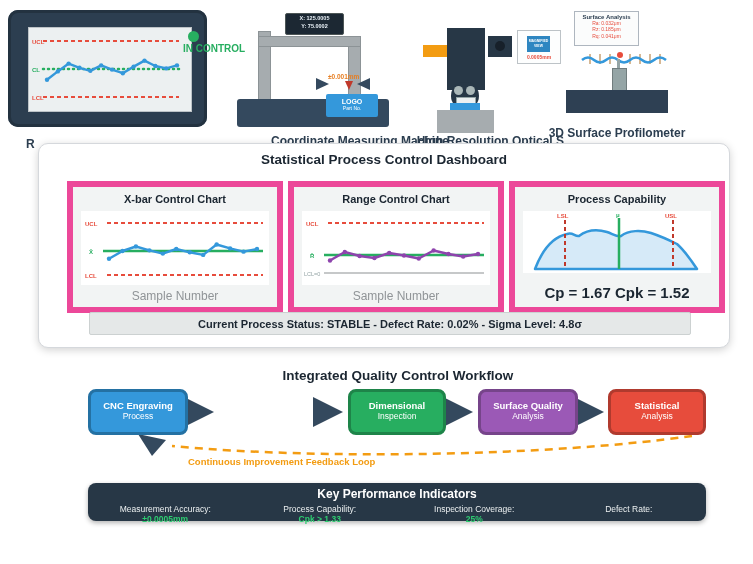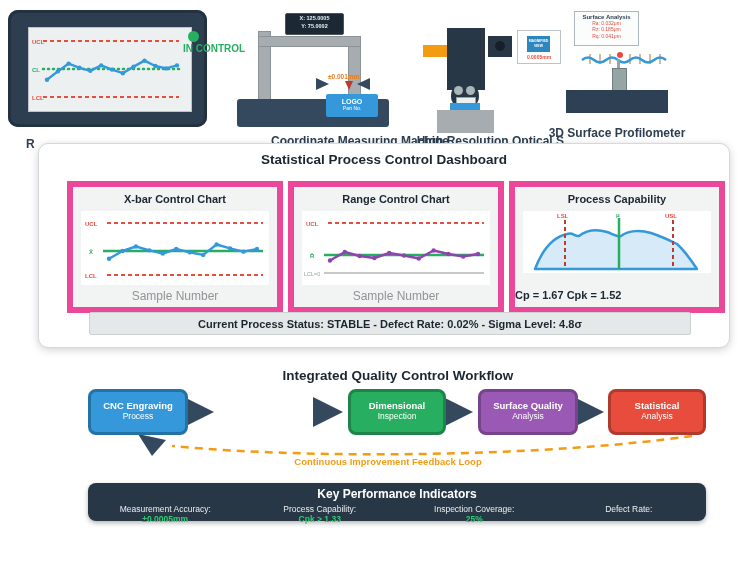--- a/index.html
+++ b/index.html
@@ -61,21 +61,21 @@
   .prof-base{left:566px;top:90px;width:102px;height:23px;background:#2e4053;}
 
   
   .dash-card{left:38px;top:143px;width:690px;height:203px;background:#ffffff;border:1px solid #d5d8dc;
              border-radius:10px;box-shadow:0 2px 8px rgba(0,0,0,0.18);z-index:5;}
   .dash-title{position:absolute;left:0;right:0;top:8px;text-align:center;font-size:13.5px;font-weight:bold;color:#1b2631;}
   .chart-card{position:absolute;top:37px;width:204px;height:120px;background:#f2f4f4;border:6px solid #ec4899;}
   .chart-title{position:absolute;left:0;right:0;top:6px;text-align:center;font-size:11px;font-weight:bold;color:#1b2631;}
   .plot{position:absolute;left:8px;top:24px;width:188px;height:74px;background:#ffffff;}
   .xlabel{position:absolute;left:0;right:0;bottom:4px;text-align:center;font-size:12px;color:#909497;margin-top:40px;}
-  .cp-text{position:absolute;left:0;right:0;bottom:6px;text-align:left;font-size:11px;font-weight:bold;color:#1b2631;}
+  .cp-text{position:absolute;left:0;right:0;bottom:6px;text-align:center;font-size:15px;font-weight:bold;color:#1b2631;}
   .status-bar{position:absolute;left:50px;top:168px;width:602px;height:23px;background:#e5e8e8;
               border:1px solid #ccd1d1;border-radius:2px;text-align:center;line-height:23px;
               font-size:11px;font-weight:bold;color:#1b2631;box-sizing:border-box;}
 
   .dash-red{stroke:#e74c3c;stroke-width:2;stroke-dasharray:4 3;}
   .dash-red-v{stroke:#c0392b;stroke-width:2;stroke-dasharray:4 3;}
   .line-green{stroke:#27ae60;stroke-width:2.5;}
   .dot-green{stroke:#27ae60;stroke-width:2.5;stroke-dasharray:1 4;stroke-linecap:round;}
   .line-gray{stroke:#b3b6b7;stroke-width:1.5;}
   .mu-line{stroke:#27ae60;stroke-width:2.5;}
@@ -85,21 +85,21 @@
   .t-gray{fill:#95a5a6;font-size:5.5px;}
 
   
   .wf-title{left:98px;top:368px;width:600px;text-align:center;font-size:13.5px;font-weight:bold;color:#1b2631;}
   .wf-step{top:389px;height:46px;border-radius:8px;border:3px solid;color:#fff;text-align:center;
            box-sizing:border-box;z-index:2;}
   .wf-step .l1{font-size:9.5px;font-weight:bold;margin-top:8px;}
   .wf-step .l2{font-size:8.5px;}
   .wf-arrow{top:397px;width:0;height:0;border-top:15px solid transparent;border-bottom:15px solid transparent;
             border-left:30px solid #34495e;z-index:1;}
-  .fb-label{left:178px;top:456px;width:420px;text-align:center;font-size:9.5px;font-weight:bold;color:#f39c12;}
+  .fb-label{left:188px;top:456px;width:420px;text-align:left;font-size:9.5px;font-weight:bold;color:#f39c12;}
 
   
   .kpi-panel{left:88px;top:483px;width:618px;height:38px;background:#273746;border-radius:8px;
              box-shadow:0 2px 5px rgba(0,0,0,0.3);}
   .kpi-title{position:absolute;left:0;right:0;top:4px;text-align:center;font-size:12px;font-weight:bold;color:#ffffff;}
   .kpi-row{position:absolute;left:0;right:0;top:21px;display:flex;}
   .kpi-item{flex:1;text-align:center;}
   .kpi-label{font-size:8.5px;color:#ecf0f1;}
   .kpi-value{font-size:8.5px;font-weight:bold;color:#2ecc71;}
 </style>

